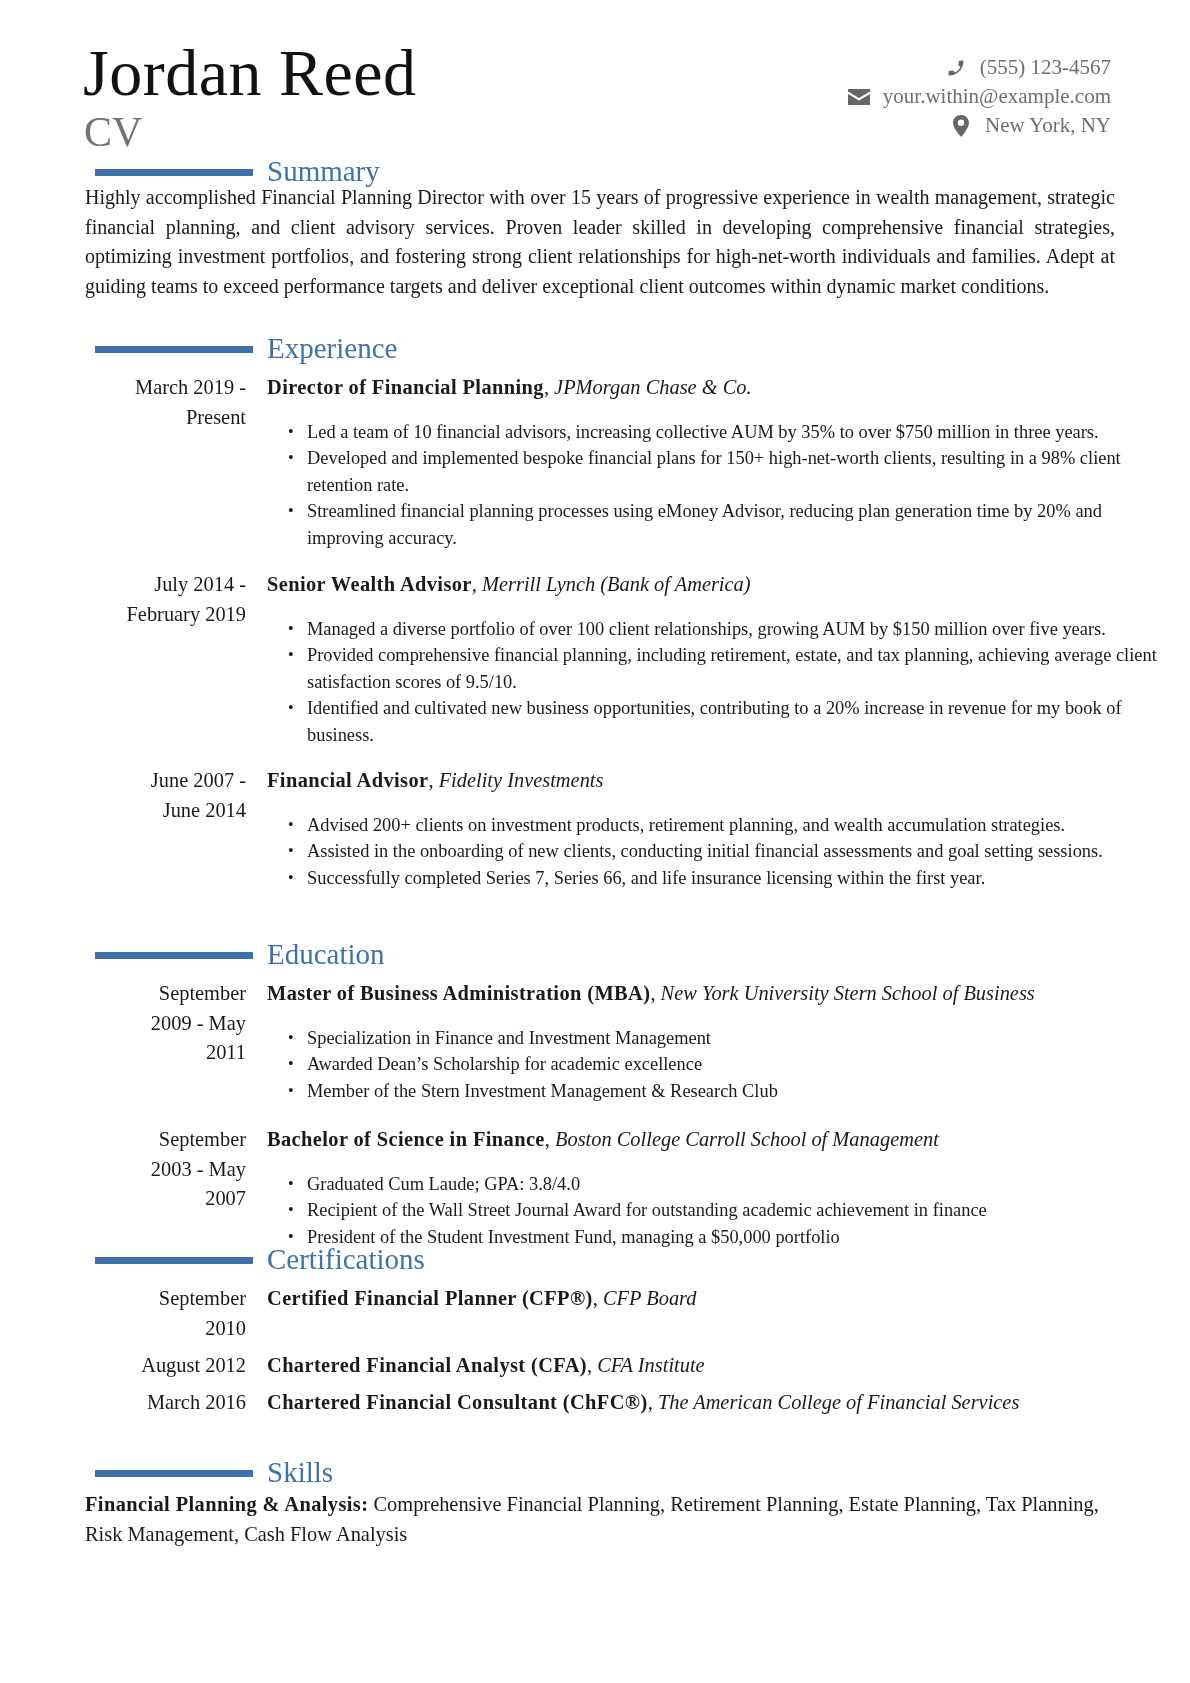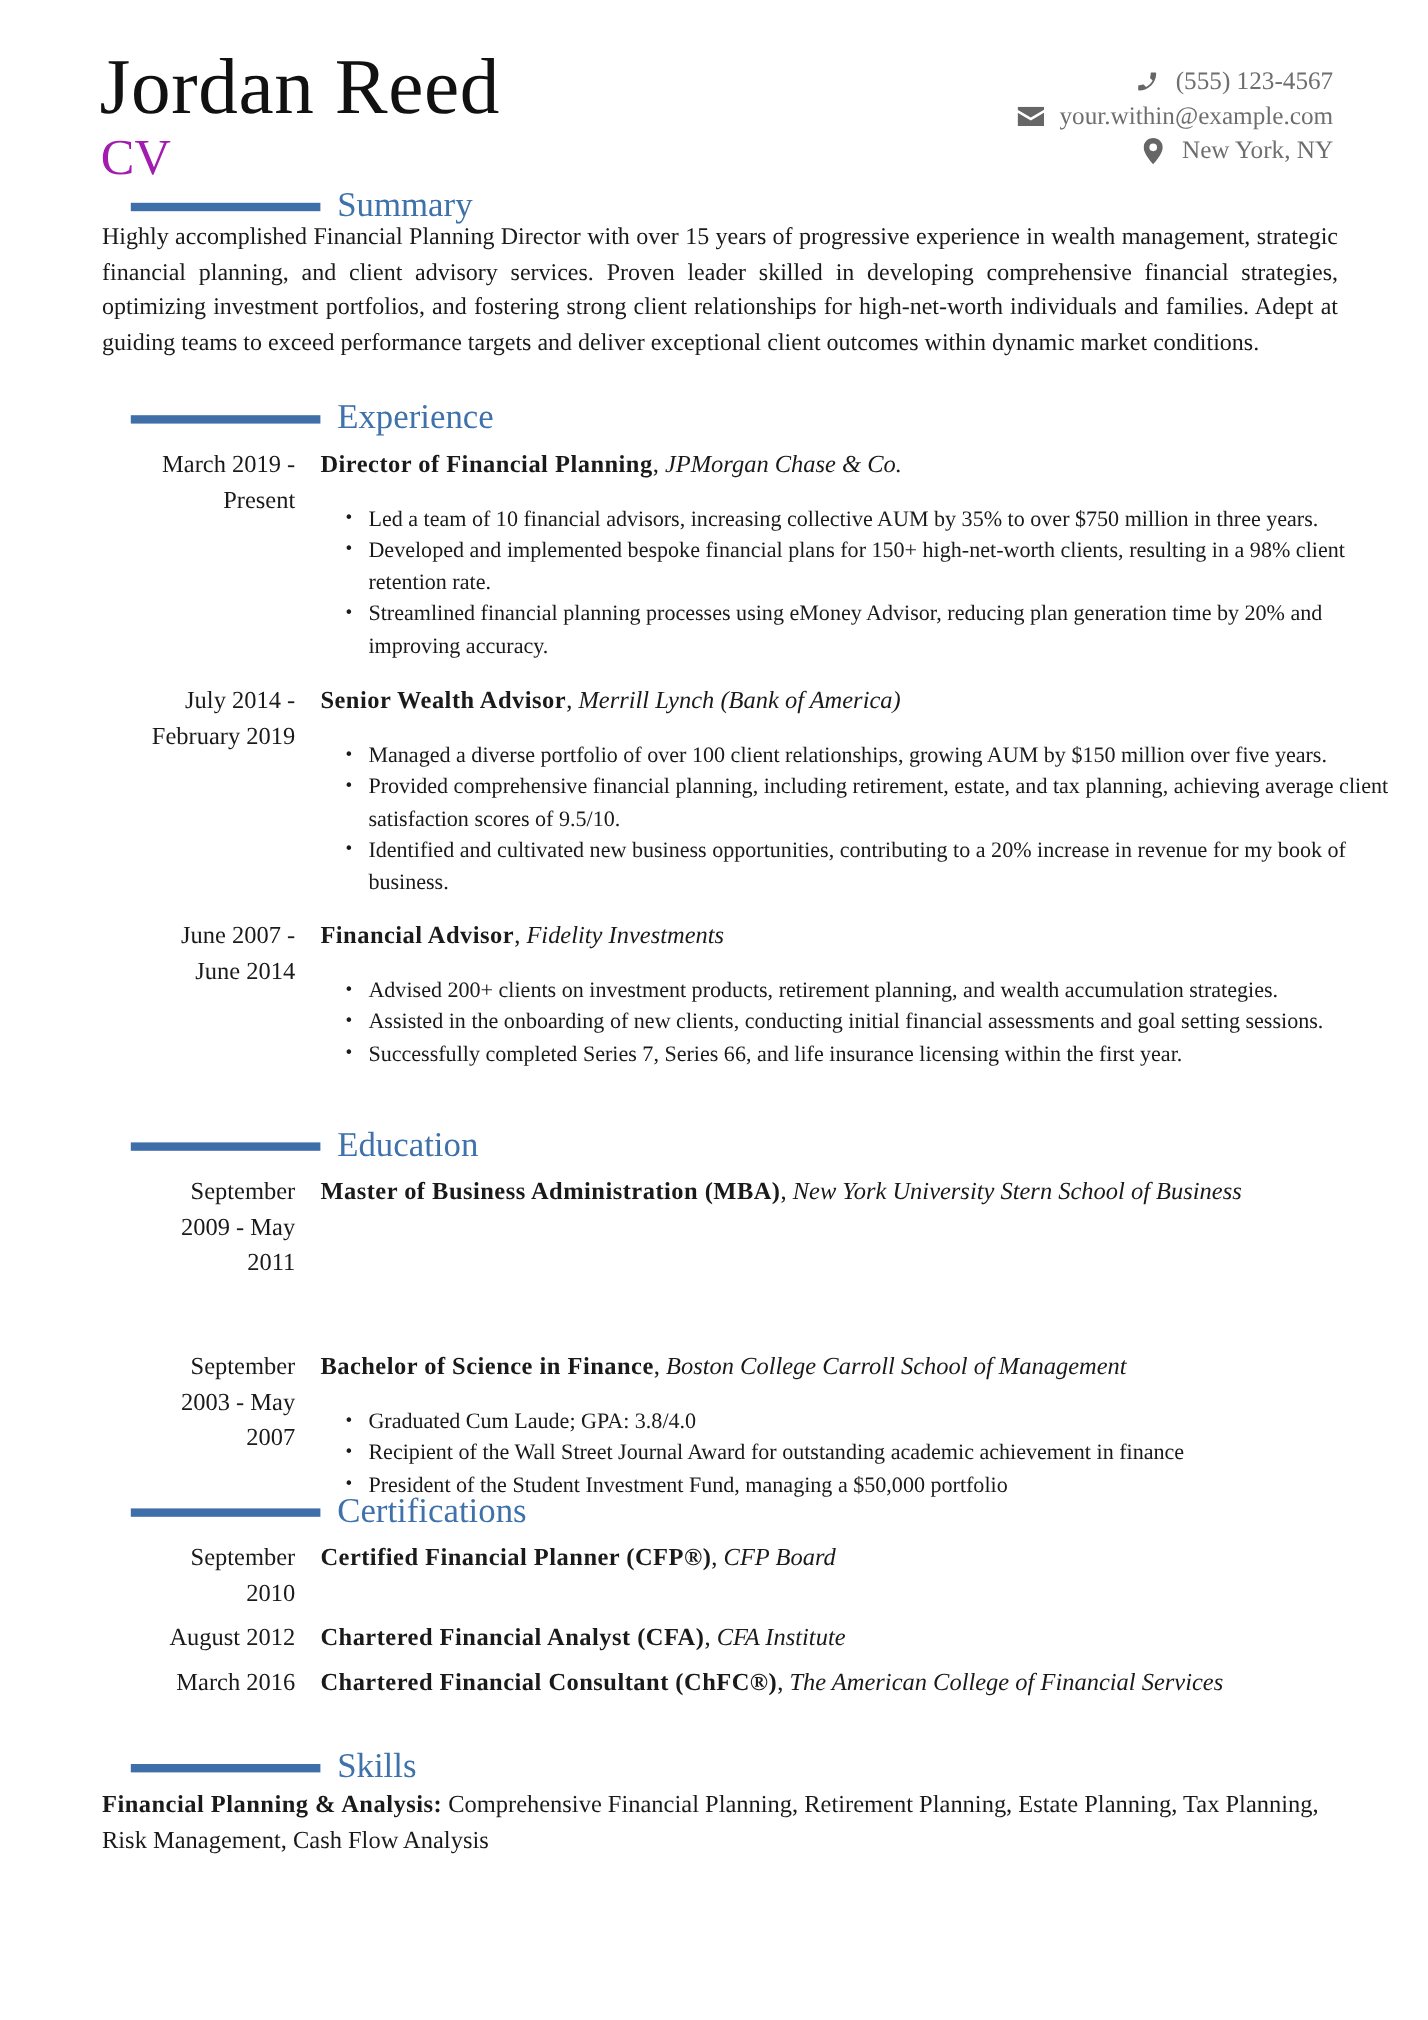--- a/index.html
+++ b/index.html
@@ -5,28 +5,28 @@
   html, body { margin: 0; padding: 0; background: #ffffff; }
   body {
     width: 1190px; height: 1683px; position: relative; overflow: hidden;
     font-family: "DejaVu Serif", "Liberation Serif", serif;
     color: #1a1a1a;
   }
   .page { position: absolute; left: 0; top: 0; width: 1190px; height: 1683px; }
 
   
   .name { position: absolute; left: 83px; top: 38px; font-family: "Liberation Serif", serif; font-size: 66px; line-height: 70px; color: #111; letter-spacing: 0.5px; }
-  .subtitle { position: absolute; left: 84px; top: 108px; font-family: "Liberation Serif", serif; font-size: 42px; line-height: 48px; color: #a21caf; }
+  .subtitle { position: absolute; left: 84px; top: 108px; font-family: "Liberation Serif", serif; font-size: 42px; line-height: 48px; color: #737373; }
   .contact { position: absolute; right: 79px; top: 53px; text-align: right; font-family: "Liberation Serif", serif; font-size: 21px; color: #6e6e6e; }
   .contact-row { height: 29px; line-height: 29px; display: flex; justify-content: flex-end; align-items: center; }
   .contact-row .icon { display: inline-flex; width: 24px; height: 22px; margin-right: 12px; align-items: center; justify-content: center; }
   .contact-row svg { fill: #666; }
 
   
-  .section-head { position: absolute; left: 109px; display: flex; align-items: center; }
+  .section-head { position: absolute; left: 95px; display: flex; align-items: center; }
   .section-bar { width: 158px; height: 7px; background: #3f6fa8; margin-right: 14px; margin-top: 2px; }
   .section-title { font-family: "Liberation Serif", serif; font-size: 29px; color: #3f72ab; line-height: 34px; }
 
   .summary { position: absolute; left: 85px; top: 183px; width: 1030px; font-family: "Liberation Serif", serif; font-size: 20px; line-height: 29.5px; text-align: justify; color: #1a1a1a; }
 
   .entry { position: absolute; left: 85px; width: 1030px; font-family: "Liberation Serif", serif; }
   .entry .date { position: absolute; left: 0; width: 161px; text-align: right; font-size: 20.4px; line-height: 29.5px; }
   .entry .body { position: absolute; left: 182px; width: 918px; }
   .entry .head { font-size: 20.4px; line-height: 29.5px; }
   .entry .head b { font-weight: bold; letter-spacing: 0.4px; }
@@ -136,20 +136,25 @@
   </div>
 
   <div class="entry" style="top:979px">
     <div class="date">
       <div>September</div>
       <div>2009 - May</div>
       <div>2011</div>
     </div>
     <div class="body">
       <div class="head"><b>Master of Business Administration (MBA)</b>, <i>New York University Stern School of Business</i></div>
+      <ul class="bullets">
+        <li>Specialization in Finance and Investment Management</li>
+        <li>Awarded Dean’s Scholarship for academic excellence</li>
+        <li>Member of the Stern Investment Management &amp; Research Club</li>
+      </ul>
     </div>
   </div>
 
   <div class="entry" style="top:1125px">
     <div class="date">
       <div>September</div>
       <div>2003 - May</div>
       <div>2007</div>
     </div>
     <div class="body">

